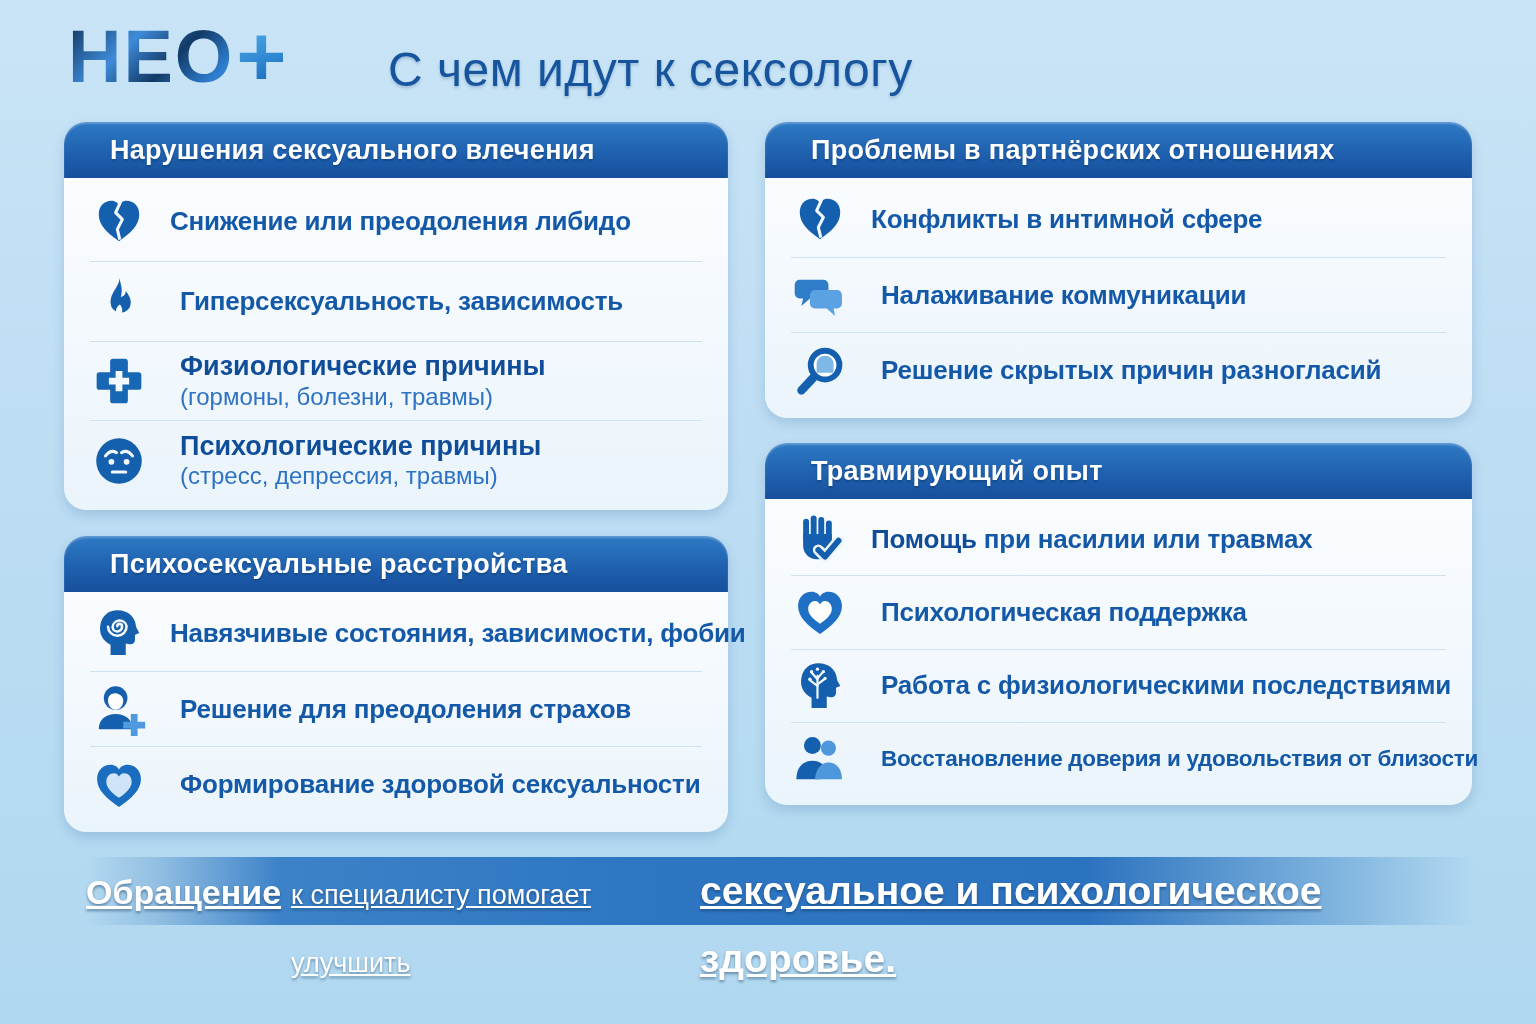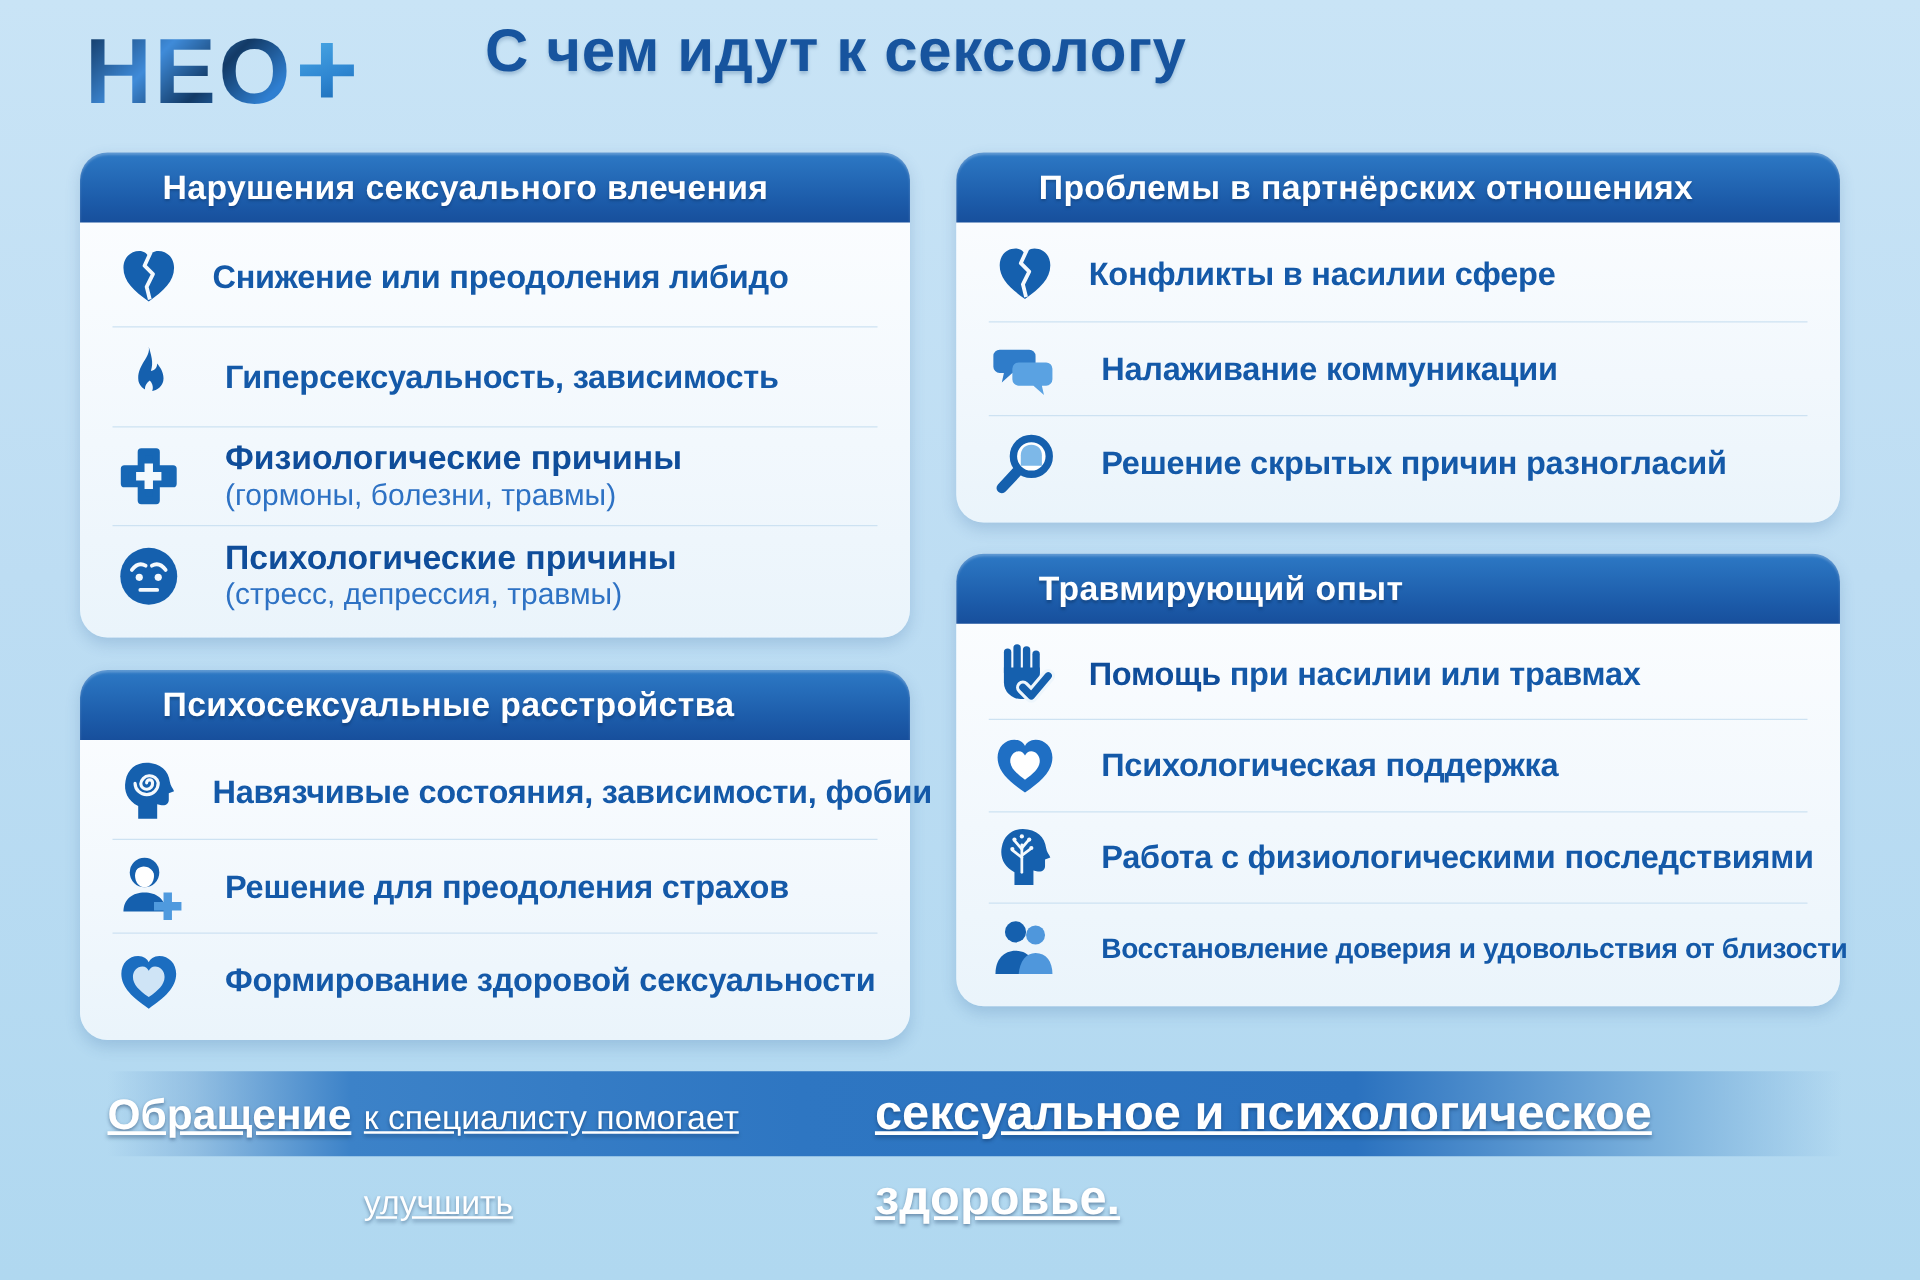--- a/index.html
+++ b/index.html
@@ -8,32 +8,32 @@
          background:linear-gradient(180deg,#c9e4f6 0%,#bdddf3 45%,#b0d8f0 100%);}
 
   
   .logo{position:absolute;left:68px;top:18px;display:flex;align-items:center;}
   .logo .word{font-size:74px;font-weight:bold;letter-spacing:2px;line-height:1;
       background:linear-gradient(135deg,#0e3057 0%,#3f8bd9 35%,#123a66 60%,#2f7fd1 85%);
       -webkit-background-clip:text;background-clip:text;color:transparent;}
   .logo .plus{font-size:86px;font-weight:bold;line-height:.9;margin-left:2px;
       background:linear-gradient(160deg,#56b6ec 0%,#2f87d2 55%,#0f5aa5 100%);
       -webkit-background-clip:text;background-clip:text;color:transparent;}
-  .page-title{position:absolute;left:388px;top:14px;font-size:48px;font-weight:bold;
+  .page-title{position:absolute;left:388px;top:42px;font-size:48px;font-weight:normal;
       color:#17549e;letter-spacing:.5px;text-shadow:0 2px 3px rgba(23,70,125,.25);}
 
   
   .card{position:absolute;border-radius:22px;
       background:linear-gradient(180deg,#fdfeff 0%,#f2f8fd 60%,#eaf4fb 100%);
       box-shadow:0 5px 12px rgba(40,90,150,.20);display:flex;flex-direction:column;}
   .card-header{height:56px;flex:0 0 56px;border-radius:22px 22px 0 0;
       background:linear-gradient(180deg,#2d79c5 0%,#1c5ba9 70%,#174f9c 100%);
       box-shadow:inset 0 2px 2px rgba(255,255,255,.25);
       color:#ffffff;font-size:27px;font-weight:bold;letter-spacing:.3px;
-      display:flex;align-items:center;padding-left:66px;
+      display:flex;align-items:center;padding-left:46px;
       text-shadow:0 2px 2px rgba(10,40,80,.35);text-align:center;}
   .card-body{flex:1;display:flex;flex-direction:column;padding:4px 26px 10px 26px;}
   .row{flex:1;display:flex;align-items:center;gap:22px;}
   .row + .row{border-top:1px solid #cde2f2;gap:32px;}
   .icon-box{flex:0 0 58px;width:58px;display:flex;align-items:center;justify-content:center;}
   .item-text{font-size:26px;font-weight:bold;color:#1459a8;letter-spacing:-.2px;white-space:nowrap;}
   .item-text.sm{font-size:22.5px;letter-spacing:-.3px;}
   .item-lead{font-weight:bold;color:#0f4d9a;}
   .row-text{display:flex;flex-direction:column;line-height:1.2;}
   .row-title{font-size:27px;font-weight:bold;color:#0f4d9a;white-space:nowrap;}
@@ -122,21 +122,21 @@
   <div class="card" id="card-partner">
     <div class="card-header">Проблемы в партнёрских отношениях</div>
     <div class="card-body">
       <div class="row">
         <span class="icon-box">
             <svg width="54" height="54" viewBox="0 0 64 64">
               <path fill="#1560ae" d="M32 56C18 46 8 37 8 24 8 14 15 8 23 8c5 0 8 3 9 6 1-3 4-6 9-6 8 0 15 6 15 16 0 13-10 22-24 32z"></path>
               <path fill="none" stroke="#f4f9fd" stroke-width="3.6" stroke-linejoin="round" d="M34 9l-6 13 8 8-6 12 3 12"></path>
             </svg>
           </span>
-        <span class="item-text">Конфликты в насилии сфере</span>
+        <span class="item-text">Конфликты в интимной сфере</span>
       </div>
       <div class="row">
         <span class="icon-box">
             <svg width="54" height="54" viewBox="0 0 64 64">
               <path fill="#2f7cc9" d="M8 14h28a6 6 0 0 1 6 6v10a6 6 0 0 1-6 6H20l-10 9 2-9h-4a6 6 0 0 1-6-6V20a6 6 0 0 1 6-6z"></path>
               <path fill="#5aa2e2" d="M26 26h26a6 6 0 0 1 6 6v10a6 6 0 0 1-6 6h-4l2 9-10-9H26a6 6 0 0 1-6-6V32a6 6 0 0 1 6-6z"></path>
             </svg>
           </span>
         <span class="item-text">Налаживание коммуникации</span>
       </div>

